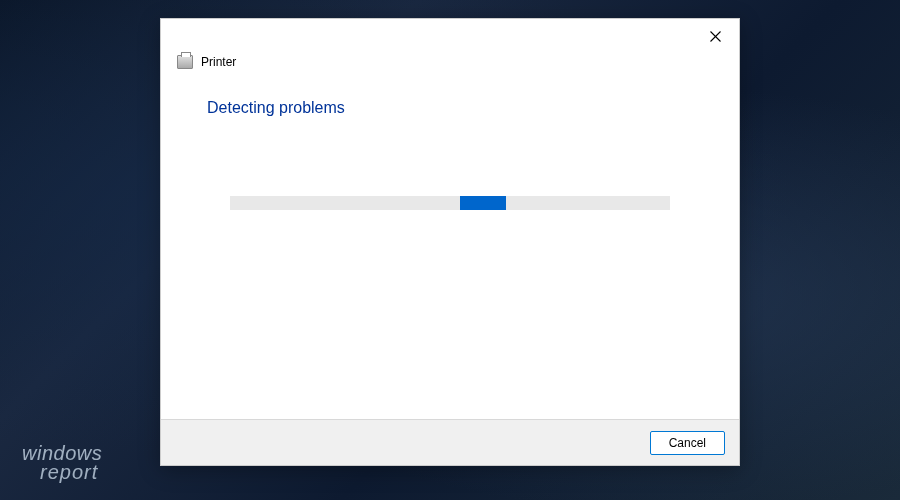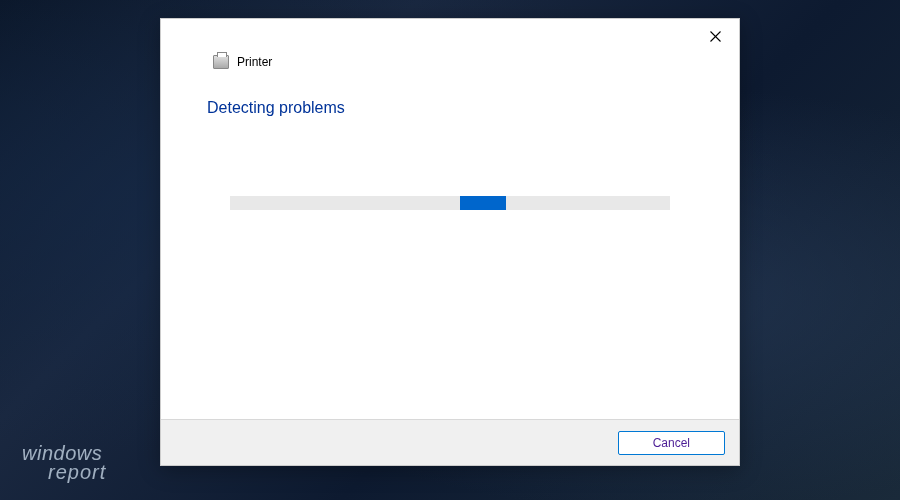--- a/index.html
+++ b/index.html
@@ -53,21 +53,20 @@
     .close-btn svg {
       width: 11px;
       height: 11px;
     }
     .title-row {
       display: flex;
       align-items: center;
       padding-left: 16px;
       margin-top: 2px;
       gap: 8px;
-      margin-left: 36px;
     }
     .printer-icon {
       width: 16px;
       height: 14px;
       background: linear-gradient(#e0e0e0, #aaa);
       border: 1px solid #888;
       border-radius: 1px;
       position: relative;
     }
     .printer-icon::before {
@@ -113,24 +112,24 @@
     .footer {
       height: 46px;
       background: #f0f0f0;
       border-top: 1px solid #d8d8d8;
       display: flex;
       justify-content: flex-end;
       align-items: center;
       padding-right: 14px;
     }
     .cancel-btn {
-      padding: 4px 34px;
+      padding: 4px 18px;
       background: #ffffff;
       border: 1px solid #0078d4;
-      color: #4c1d95;
+      color: #000000;
       font-size: 12px;
       font-family: inherit;
       cursor: pointer;
       border-radius: 2px;
     }
     .watermark {
       position: absolute;
       left: 22px;
       bottom: 18px;
       color: rgba(220, 235, 250, 0.7);
@@ -141,21 +140,21 @@
       font-size: 20px;
       font-weight: 300;
       font-style: italic;
       letter-spacing: 0.5px;
     }
     .watermark-line2 {
       font-size: 20px;
       font-weight: 300;
       font-style: italic;
       letter-spacing: 1px;
-      margin-left: 26px;
+      margin-left: 18px;
     }
   </style>
 </head>
 <body>
 
 <div class="bg-texture"></div>
 
 <div class="dialog">
   <div class="dialog-header">
     <div class="close-btn">

